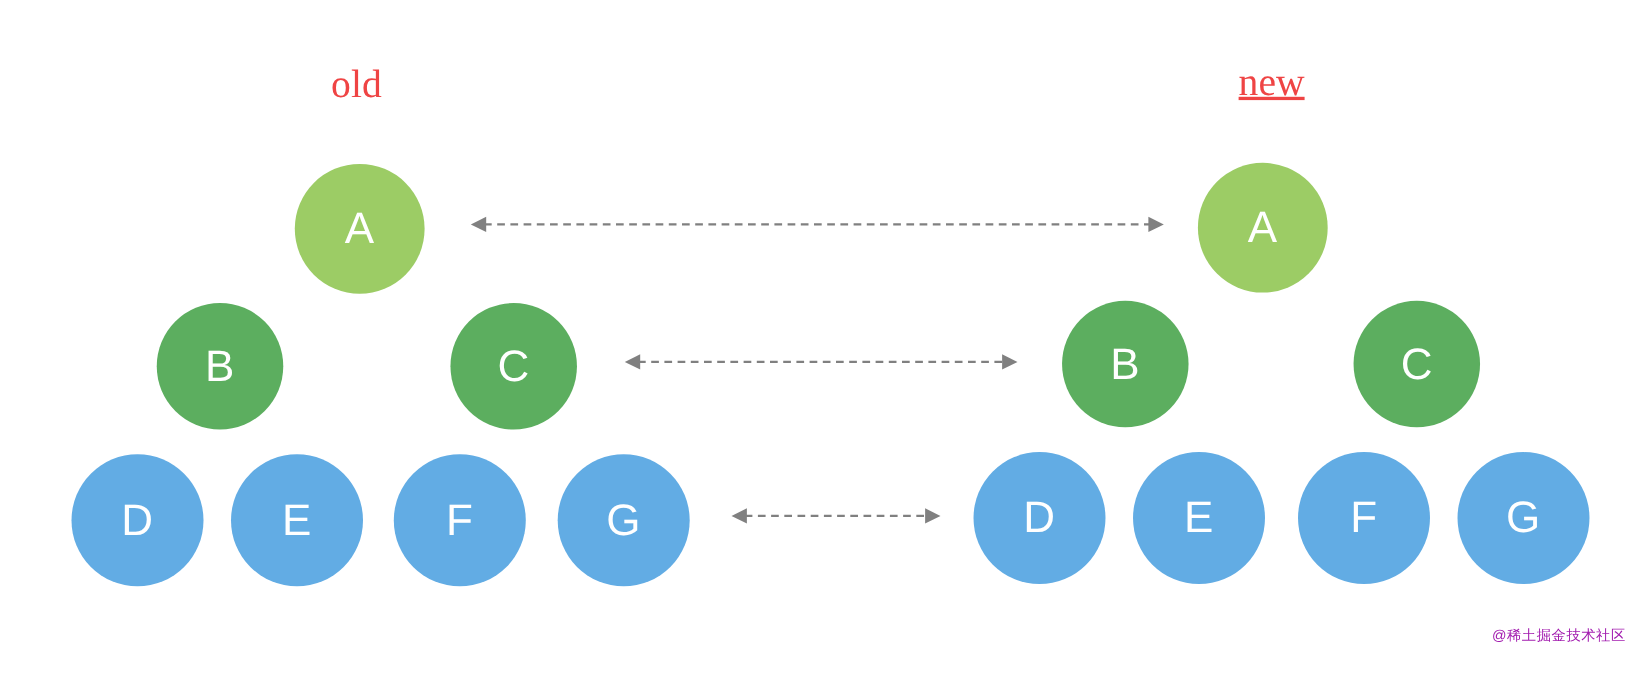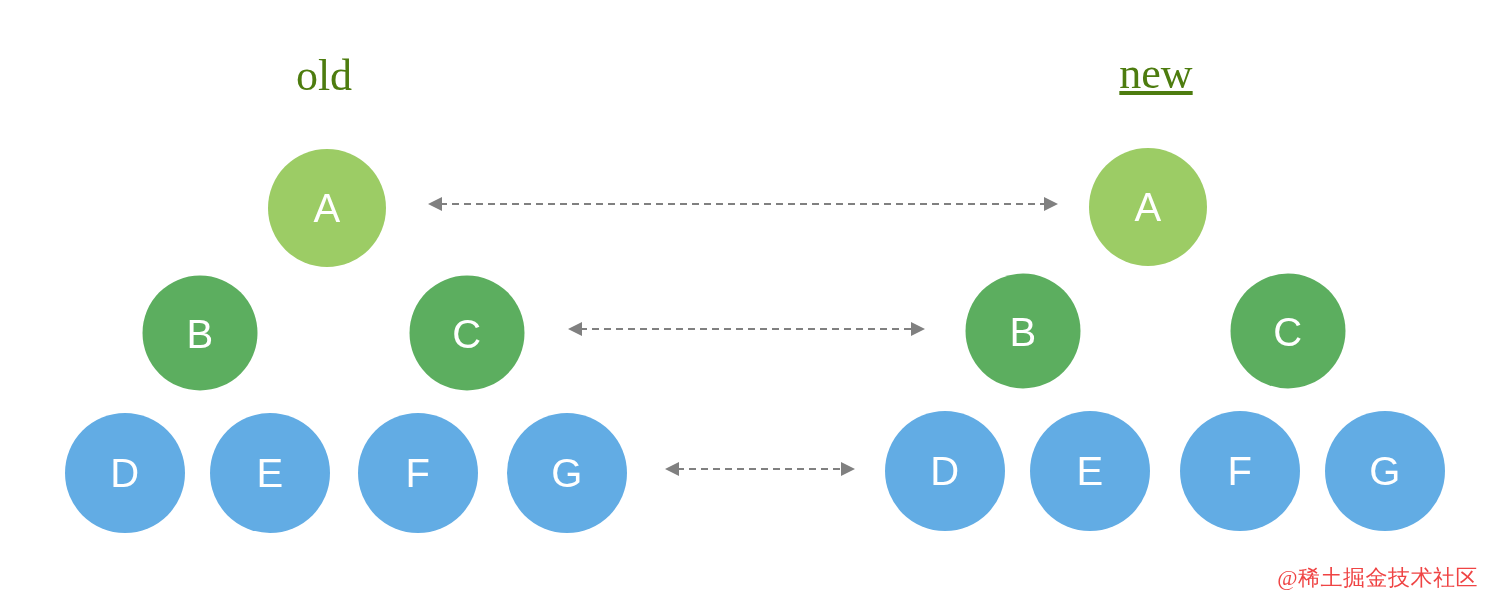--- a/index.html
+++ b/index.html
@@ -13,23 +13,23 @@
     height: 616px;
     background: #ffffff;
     overflow: hidden;
     font-family: "Liberation Sans", sans-serif;
   }
 
   
   .col-title {
     position: absolute;
     font-family: "Liberation Serif", serif;
-    font-size: 44px;
+    font-size: 36px;
     line-height: 1;
-    color: #4d7c0f;
+    color: #ef4444;
     white-space: nowrap;
     text-align: center;
     transform: translate(-50%, -50%);
   }
 
   
   .node {
     position: absolute;
     border-radius: 50%;
     display: flex;
@@ -56,23 +56,23 @@
     position: absolute;
     transform: translateY(-50%);
     height: 24px;
     overflow: visible;
   }
   .arrow svg { display: block; overflow: visible; }
 
   
   .watermark {
     position: absolute;
-    font-family: Liberation Serif, serif;
-    font-size: 22px;
-    color: #ef4444;
+    font-family: Liberation Sans, sans-serif;
+    font-size: 13px;
+    color: #a21caf;
     white-space: nowrap;
     letter-spacing: 0.5px;
     transform: translate(-100%, -50%);
   }
 </style>
 </head>
 <body>
 
 <div id="stage">
 

